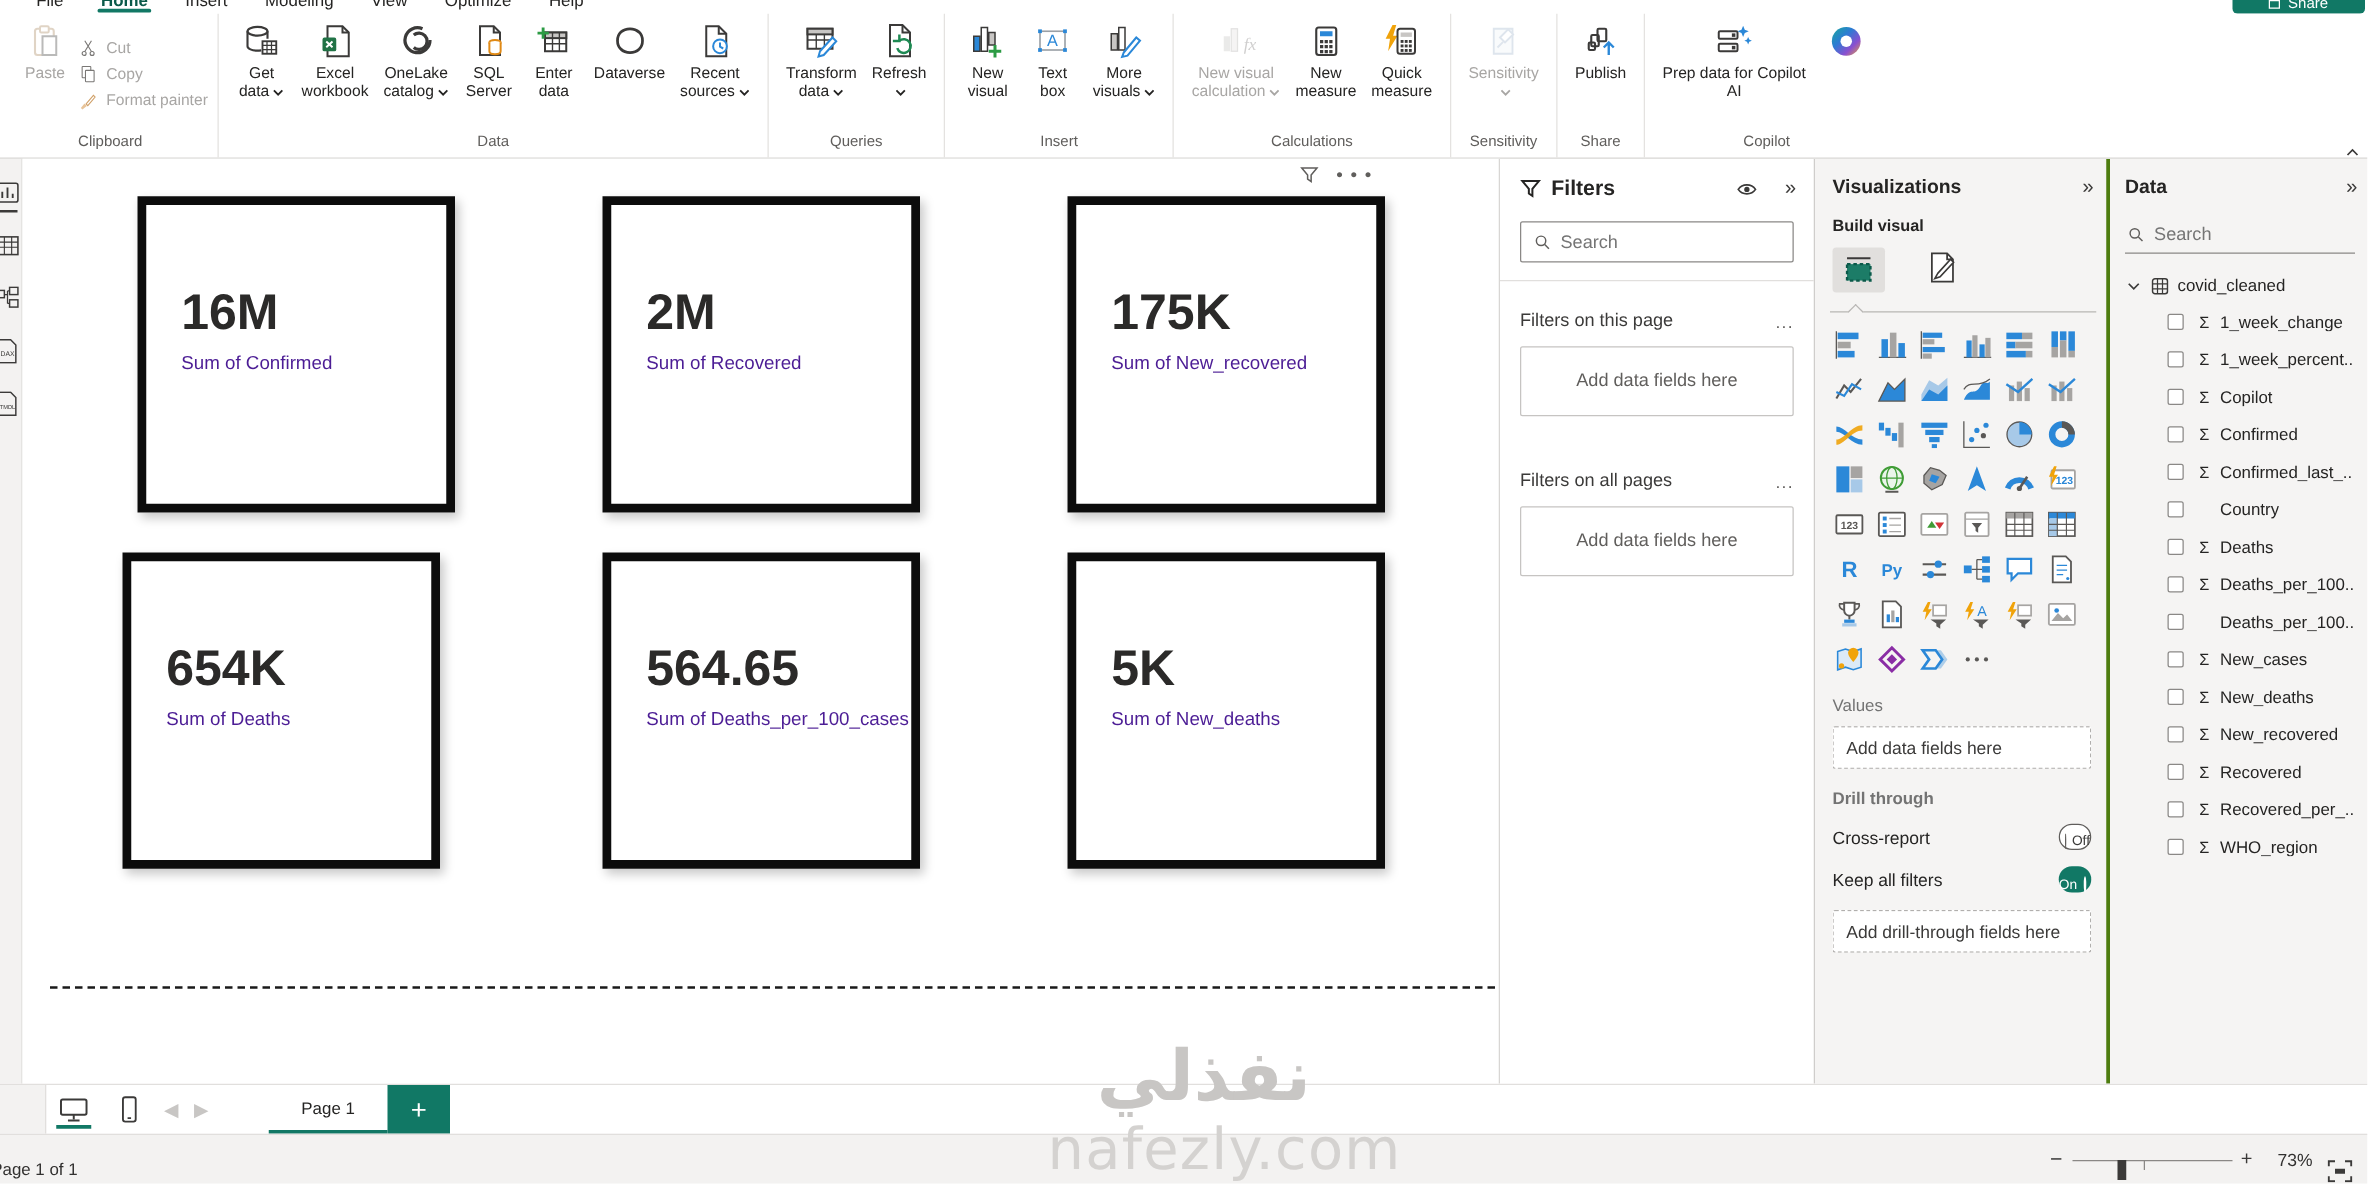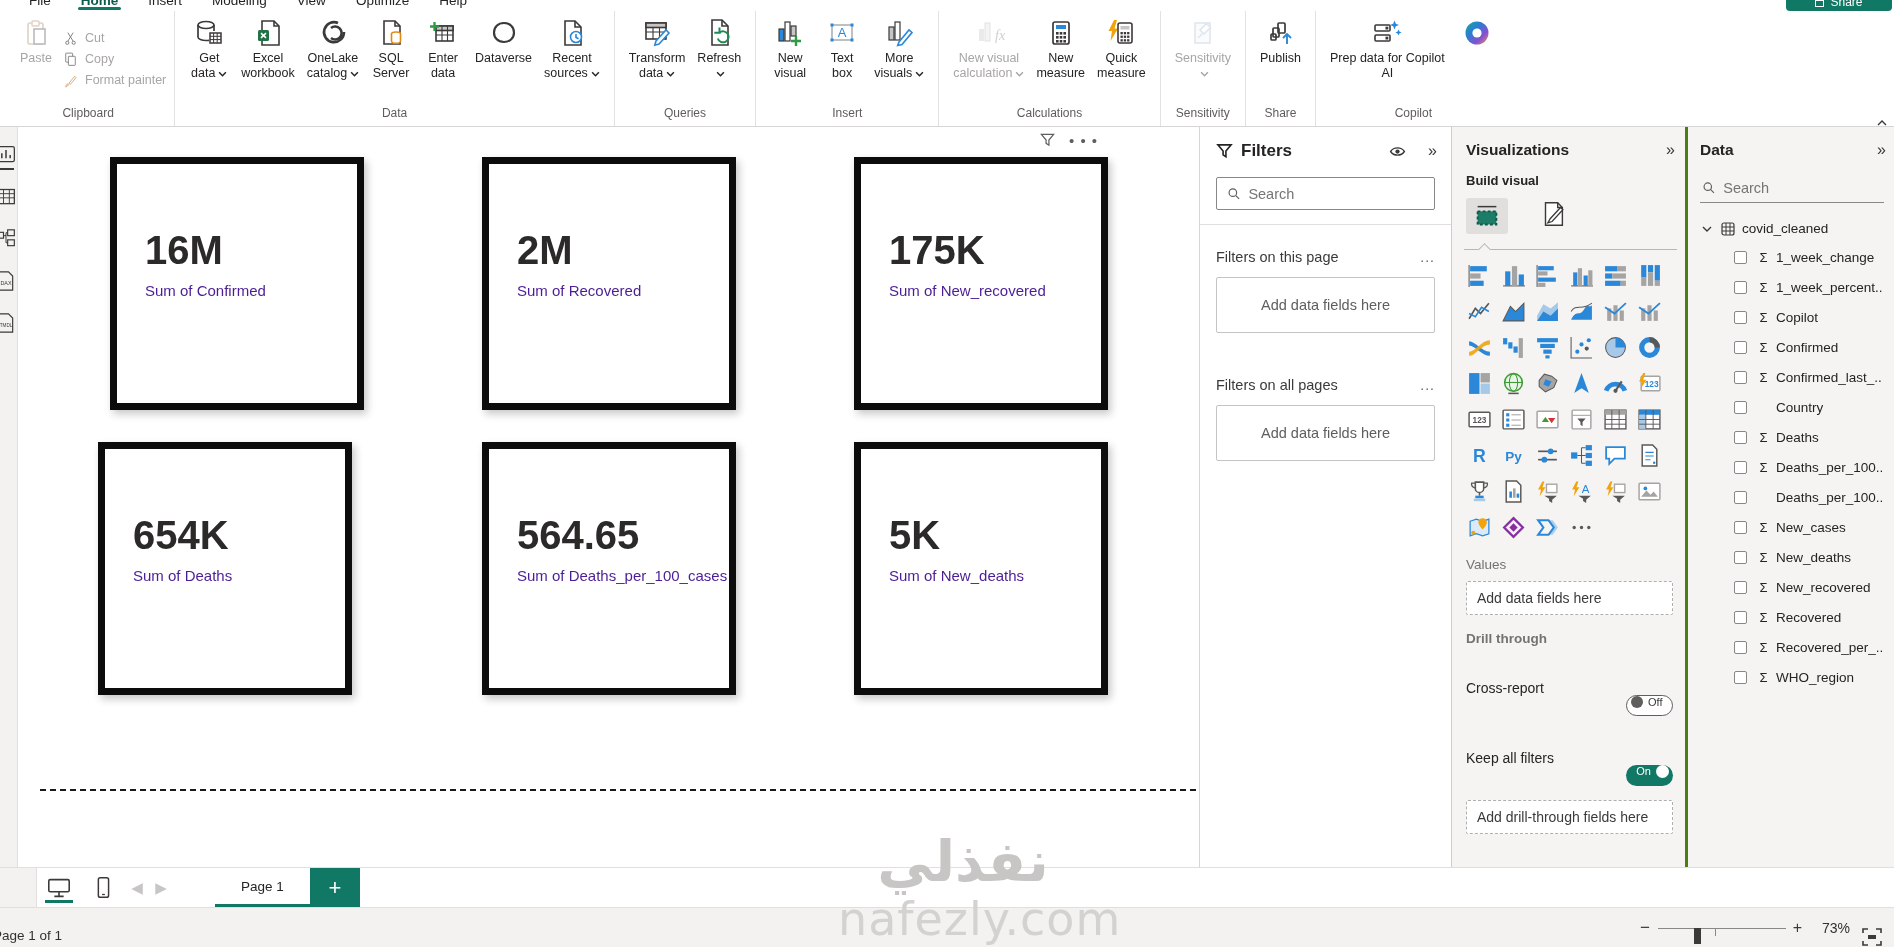--- a/index.html
+++ b/index.html
@@ -81,21 +81,21 @@
   .tabline { position:relative; border-bottom:1px solid #b8b6b4; margin:8px -4px 0 -2px; height:6px; }
   .tabline .notch { position:absolute; left:16px; bottom:-5px; width:9px; height:9px; background:#f5f4f3; border-left:1px solid #b8b6b4; border-top:1px solid #b8b6b4; transform:rotate(45deg); }
   .gallery { display:grid; grid-template-columns:repeat(6,27px); column-gap:7px; row-gap:9px; margin-top:12px; }
   .gtile { width:27px; height:27px; display:flex; align-items:center; justify-content:center; cursor:pointer; border-radius:2px; }
   .gtile svg { width:25px; height:25px; }
   .vsec { font-size:13.5px; color:#737373; margin-top:16px; }
   .vsec.b { font-weight:700; }
   .dashbox { margin-top:9px; height:34px; border:1px dashed #b1afad; background:#fff; display:flex; align-items:center; padding:0 10px;
     font-size:14px; color:#3b3a39; border-radius:2px; }
   .togrow { display:flex; align-items:center; margin-top:13px; font-size:14px; color:#252423; }
-  .toggle { margin-left:auto; width:47px; height:21px; border-radius:11px; display:flex; align-items:flex-start; font-size:11px; position:relative; cursor:pointer;margin-top:36px; }
+  .toggle { margin-left:auto; width:26px; height:21px; border-radius:11px; display:flex; align-items:flex-end; font-size:11px; position:relative; cursor:pointer; }
   .toggle.off { border:1.5px solid #605e5c; background:#fff; color:#3b3a39; }
   .toggle.off .knob { width:12px; height:12px; border-radius:50%; background:#605e5c; margin-left:4px; }
   .toggle.off .tlabel { margin-left:5px; }
   .toggle.on { background:#117865; color:#fff; justify-content:flex-end; }
   .toggle.on .tlabel { margin-right:5px; }
   .toggle.on .knob { width:13px; height:13px; border-radius:50%; background:#fff; margin-right:4px; }
 
   
   .datapane { width:206px; background:#f5f4f3; padding:14px 10px 0 12px; }
   .dsearch { margin-top:14px; display:flex; align-items:center; gap:8px; border-bottom:1px solid #8a8886; height:30px; padding:0 2px; }

